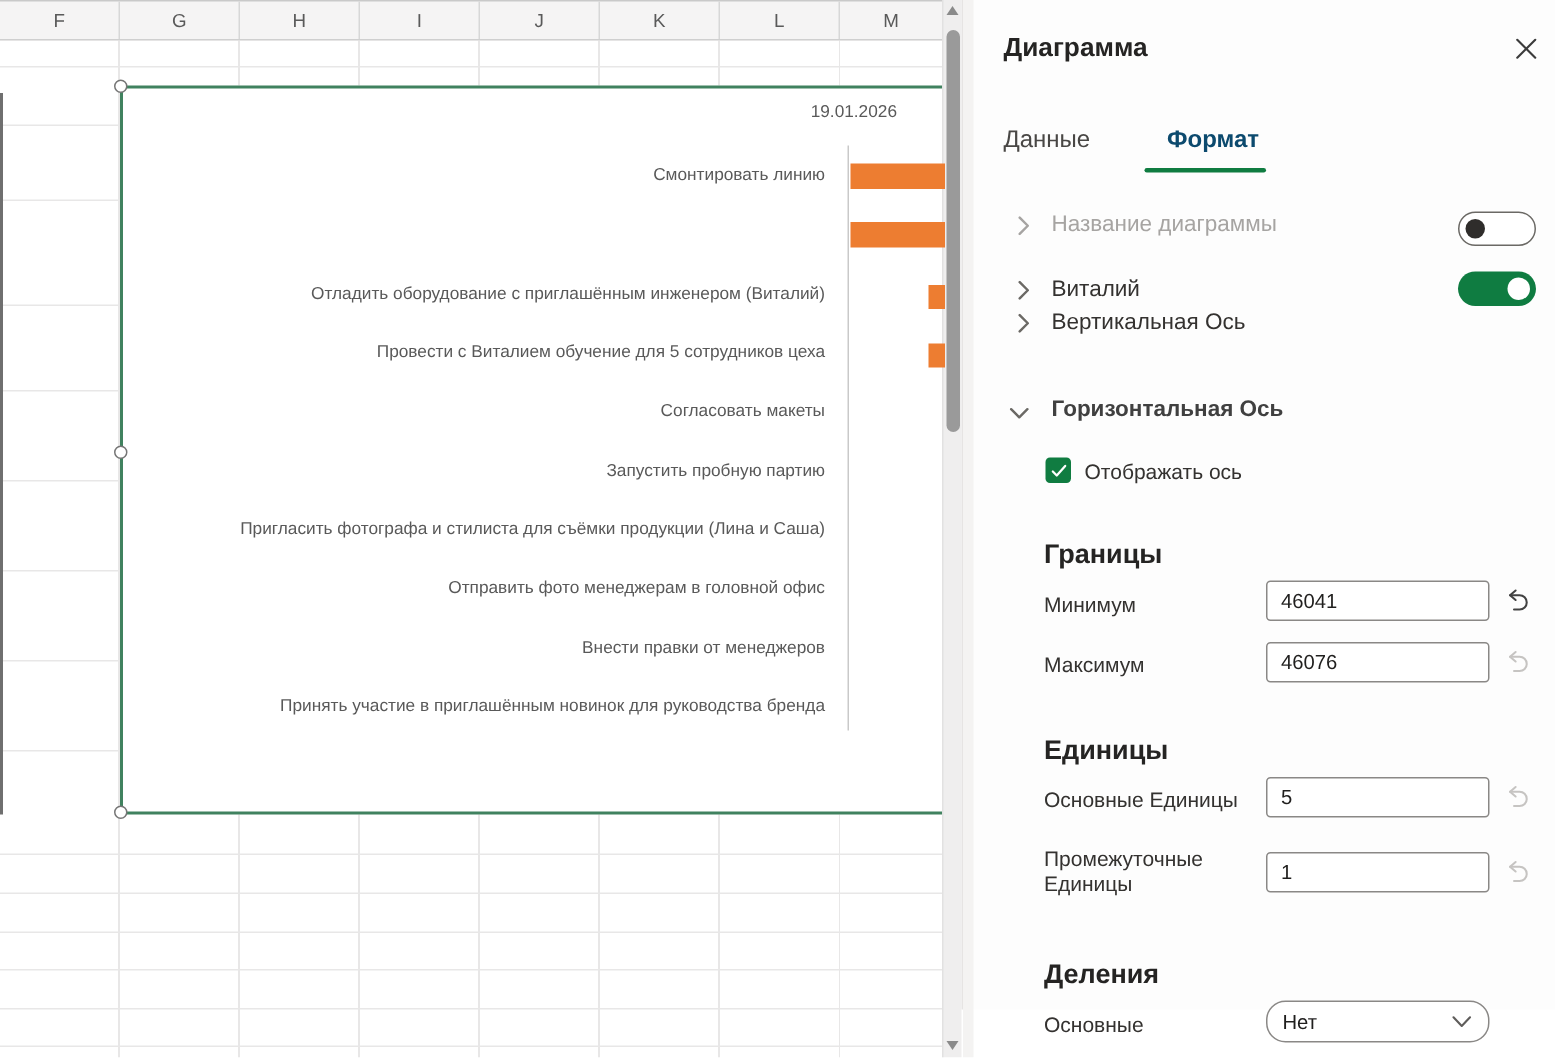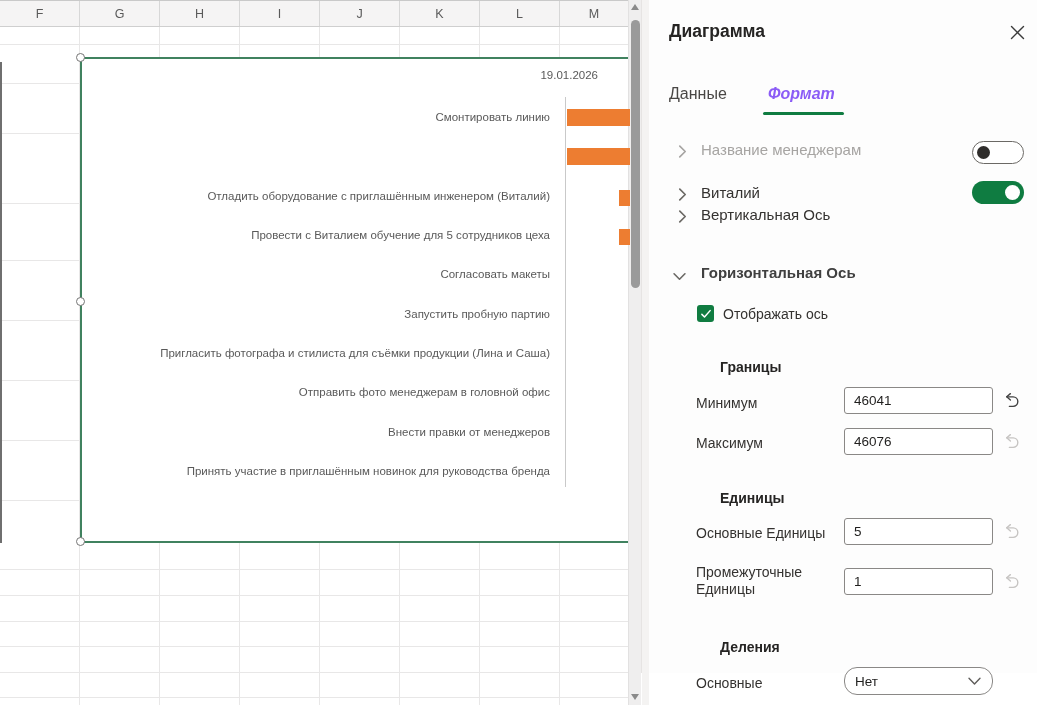--- a/index.html
+++ b/index.html
@@ -42,40 +42,40 @@
   .arr-dn { top:694px; border-top:6px solid #8a8a8a; }
 
   
   .panel { position:absolute; left:641px; top:0; width:396px; height:673px; background:#fdfdfd; border-left:1px solid #e6e4e3; }
   .panel .gutter { position:absolute; left:0; top:0; width:7px; height:705px; background:#f4f3f2; }
   .p-title { position:absolute; left:27px; top:21px; font-size:17.5px; font-weight:700; color:#252423; }
   .close-btn { position:absolute; left:361px; top:18px; width:28px; height:28px; background:none; border:none;
                display:flex; align-items:center; justify-content:center; cursor:pointer; color:#3b3b3b; }
   .tab { position:absolute; top:85px; font-size:16px; background:none; border:none; cursor:pointer; }
   .tab-data { left:27px; color:#494745; }
-  .tab-format { left:126px; font-weight:700; color:#8b5cf6;font-style:italic; }
+  .tab-format { left:136px; font-weight:700; color:#0c4a6e; }
   .tab-underline { position:absolute; left:121px; top:112px; width:81px; height:3px; background:#107C41; border-radius:2px; }
 
   .sect { position:absolute; left:0; width:396px; height:28px; cursor:pointer; }
   .sect .chev { position:absolute; left:34px; top:3px; color:#6b6965; }
   .sect .lbl { position:absolute; left:59px; top:0; font-size:15px; color:#343230; white-space:nowrap; }
   .sect.disabled .lbl, .sect.disabled .chev { color:#a6a4a2; }
   .sect.expanded .lbl { font-weight:700; color:#404040; }
 
   .toggle { position:absolute; left:330px; width:52px; height:23px; border-radius:12px; cursor:pointer; }
   .toggle.off { background:#fff; border:1.5px solid #6b6965; }
   .toggle.off .knob { position:absolute; left:4px; top:3.5px; width:13px; height:13px; border-radius:50%; background:#2f2d2b; }
   .toggle.on { background:#0f7c41; }
   .toggle.on .knob { position:absolute; right:4px; top:4px; width:15px; height:15px; border-radius:50%; background:#fff; }
 
   .chk { position:absolute; left:55px; top:305px; width:17px; height:17px; background:#107C41; border-radius:3px;
          display:flex; align-items:center; justify-content:center; cursor:pointer; }
   .chk-lbl { position:absolute; left:81px; top:306px; font-size:14px; color:#343230; }
 
-  .grp-h { position:absolute; left:54px; font-size:14px; font-weight:700; color:#252423;margin-left:24px; }
+  .grp-h { position:absolute; left:54px; font-size:18px; font-weight:700; color:#252423; }
   .f-lbl { position:absolute; left:54px; font-size:14px; color:#343230; }
   .f-input { position:absolute; left:202px; width:149px; height:27px; border:1px solid #8a8886; border-radius:3px;
              background:#fff; font-family:inherit; font-size:13.5px; color:#201f1e; padding-left:9px; }
   .undo { position:absolute; left:359px; width:22px; height:22px; background:none; border:none; cursor:pointer; }
   .undo.enabled { color:#424242; } .undo.disabled { color:#c6c4c2; }
 
   .dropdown { position:absolute; left:202px; top:667px; width:149px; height:28px; border:1px solid #8a8886; border-radius:13px;
               background:#fff; display:flex; align-items:center; cursor:pointer; }
   .dropdown .val { font-size:13.5px; color:#201f1e; padding-left:10px; flex:1; }
   .dropdown .dchev { margin-right:11px; color:#5f5d5b; display:flex; }
@@ -159,21 +159,21 @@
     <button class="tab tab-data">Данные</button>
     <button class="tab tab-format">Формат</button>
     <div class="tab-underline"></div>
 
     <div class="sect disabled" style="top:141px">
       <span class="chev">
         <svg width="13" height="13" viewBox="0 0 8 12" fill="none" stroke="currentColor" stroke-width="1.5" stroke-linecap="round" stroke-linejoin="round">
             <path d="M1.5 1 L6.5 6 L1.5 11"></path>
           </svg>
       </span>
-      <span class="lbl">Название менеджерам</span>
+      <span class="lbl">Название диаграммы</span>
     </div>
     <div class="toggle off" style="top:141px">
         <div class="knob"></div>
       </div>
 
     <div class="sect" style="top:184px">
       <span class="chev">
         <svg width="13" height="13" viewBox="0 0 8 12" fill="none" stroke="currentColor" stroke-width="1.5" stroke-linecap="round" stroke-linejoin="round">
             <path d="M1.5 1 L6.5 6 L1.5 11"></path>
           </svg>

